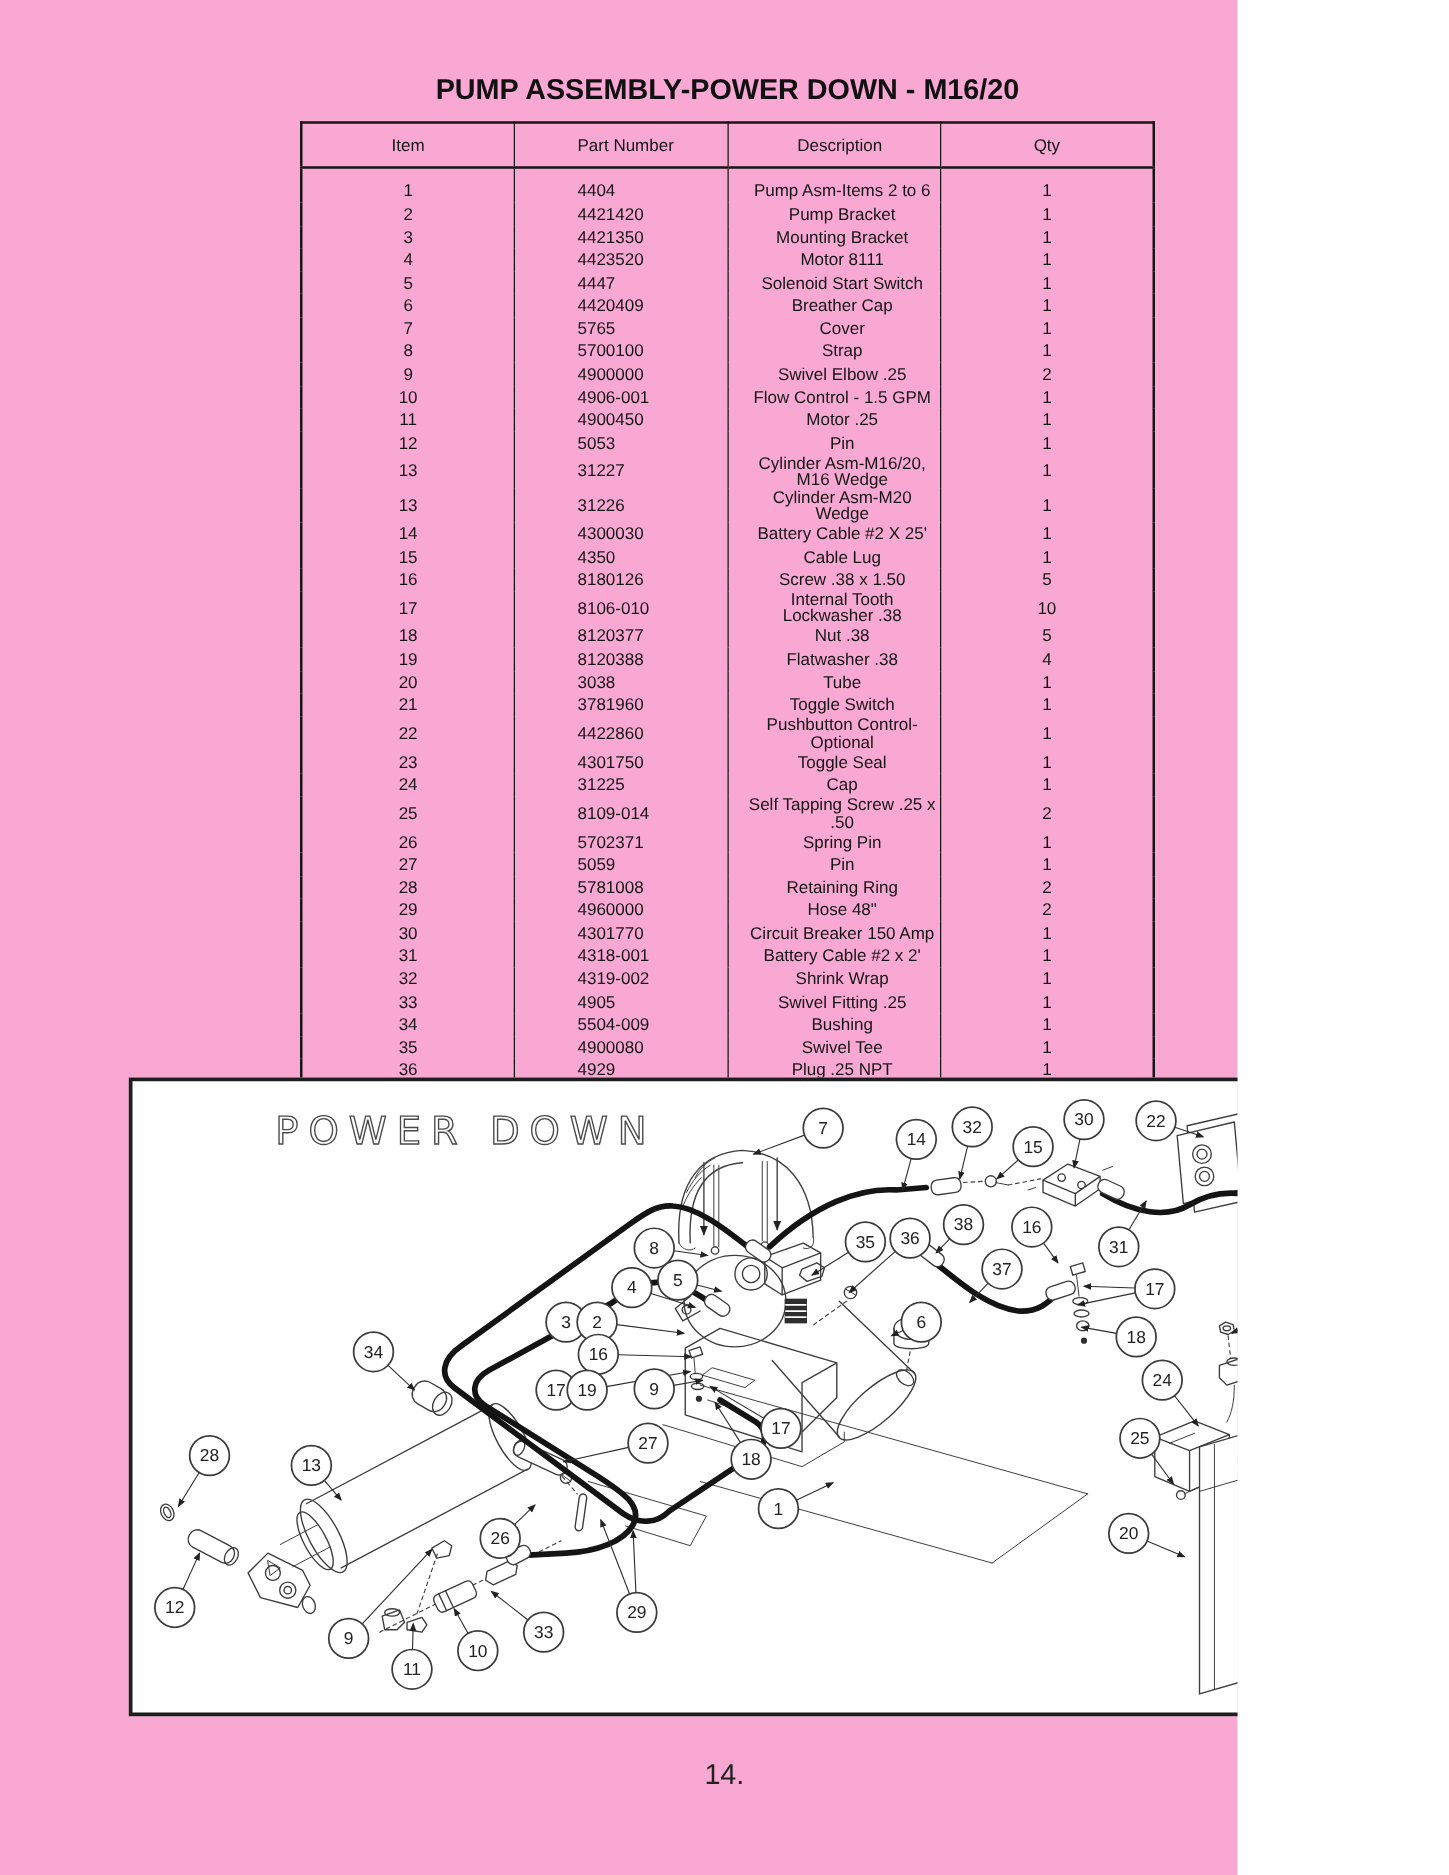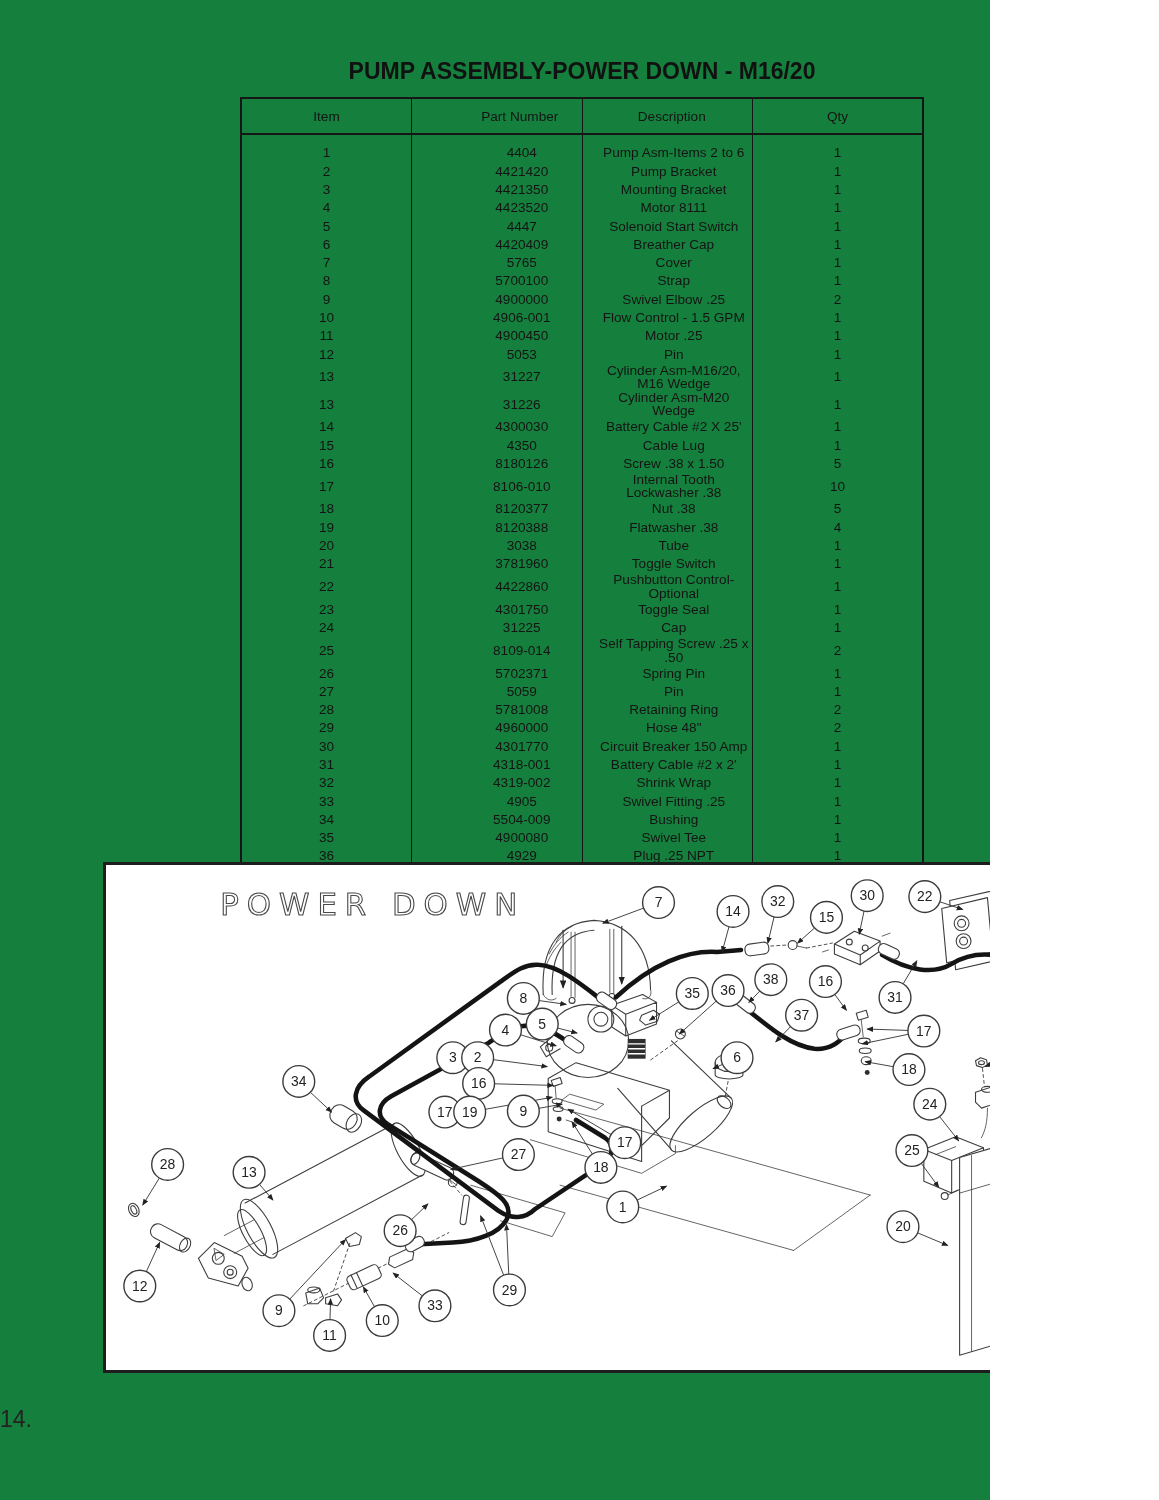--- a/index.html
+++ b/index.html
@@ -1,33 +1,33 @@
 <!DOCTYPE html>
 <html><head>
 <meta charset="utf-8">
 <style>
   html,body{margin:0;padding:0;background:#fff}
-  .page{position:relative;width:990px;height:1500px;background:#15803d;
+  .page{position:relative;width:990px;height:1500px;background:#f9a8d4;
         font-family:"Liberation Sans",sans-serif;color:#161616;overflow:hidden}
   .title{position:absolute;left:238px;top:58px;width:688px;text-align:center;
          font-size:23px;font-weight:bold;color:#111}
   table.parts{position:absolute;left:240px;top:97px;width:684px;border-collapse:collapse;
         table-layout:fixed;border:2.2px solid #161616;font-size:13.6px;color:#141414}
   table.parts th{font-weight:normal;height:26px;border-bottom:2.2px solid #161616;padding:4px}
   table.parts td{height:18.3px;padding:0;line-height:1;vertical-align:middle}
   table.parts tr.sp td{height:9px}
   table.parts tr.sp2 td{height:12px}
   .c0{text-align:center}
-  .c1{text-align:center;padding-left:50px !important;border-left:1.6px solid #161616}
+  .c1{text-align:left;padding-left:50px !important;border-left:1.6px solid #161616}
   .c2{text-align:center;padding-left:13px !important;border-left:1.6px solid #161616}
   .c3{text-align:center;border-left:1.6px solid #161616}
   .diagram{position:absolute;left:103px;top:862px;width:957px;height:511px;
            border:3px solid #1d1d1d;box-sizing:border-box;background:#fff}
   .diagram svg{display:block;width:100%;height:100%}
-  .pagenum{position:absolute;left:0;top:1406px;width:1159px;font-size:23px;color:#222}
+  .pagenum{position:absolute;left:0;top:1406px;width:1159px;text-align:center;font-size:23px;color:#222}
   
   .lbl{font-family:"DejaVu Sans",sans-serif;font-size:31px;letter-spacing:8px;
        fill:none;stroke:#4a4a4a;stroke-width:1.1}
   .pt{stroke:#3d3d3d;stroke-width:1.1;fill:none;stroke-linejoin:round;stroke-linecap:round}
   .ptf{fill:#fff}
   .dk{fill:#2e2e2e;stroke:none}
   .thin{stroke-width:.8}
   .dsh{stroke-dasharray:3 3;stroke-width:.9}
   .hose{stroke:#141414;stroke-width:4.6;fill:none;stroke-linecap:round}
   .leader{stroke:#2e2e2e;stroke-width:.9;fill:none}

